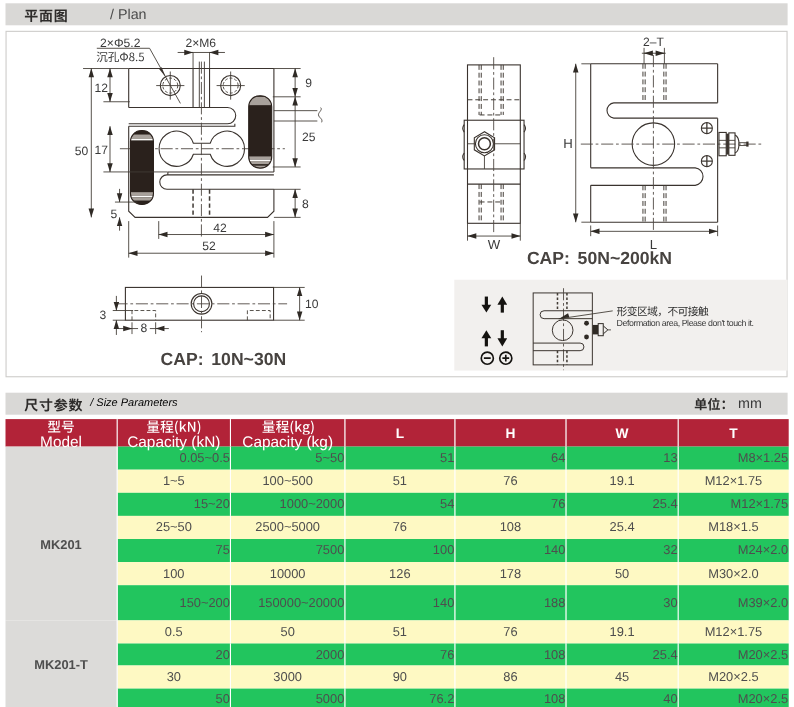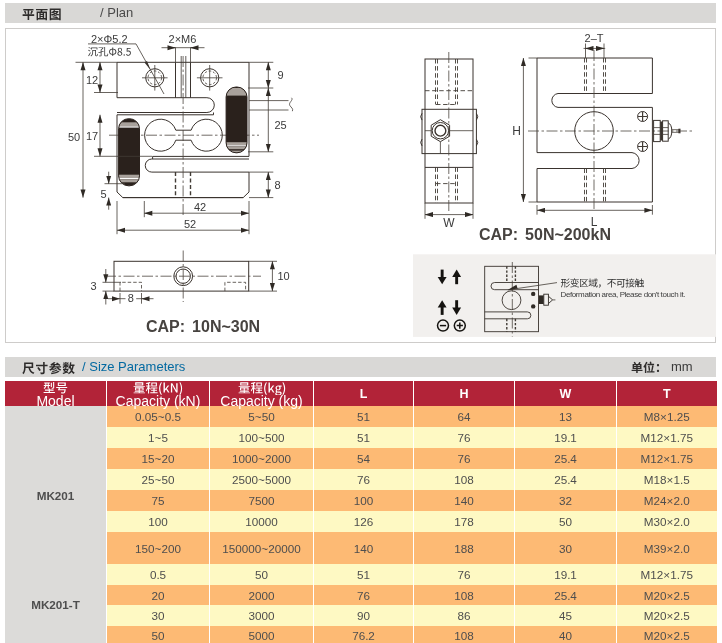--- a/index.html
+++ b/index.html
@@ -7,21 +7,21 @@
   .band{position:absolute;left:5px;width:711px;height:20px;background:#d9d8d6;font-size:13.5px;color:#4a4a4a;line-height:20px;}
   .planbox{position:absolute;left:5px;top:28px;width:709px;height:313px;background:#fff;border:1px solid #ceccca;}
   table.params{position:absolute;left:5px;top:381px;width:711px;border-collapse:collapse;table-layout:fixed;}
   table.params td{border-right:1.5px solid #fff;text-align:center;vertical-align:middle;padding:0;font-size:11.7px;color:#4e4e4e;}
   table.params td.lastc{border-right:none;}
   tr.hdr td{background:#b22338;color:#fff;}
   tr.hdr .c1{font-size:12.5px;font-weight:bold;line-height:12px;}
   tr.hdr .c2{font-size:14px;line-height:8px;font-weight:normal;}
   tr.hdr td.one{font-size:12.5px;font-weight:bold;}
   td.model{background:#dcdbd9;font-weight:bold;font-size:12px;color:#333;}
-  tr.lt td.dat{background:#fdba74;}
+  tr.lt td.dat{background:#22c55e;text-align:right;}
   tr.dk td.dat{background:#fef9c3;}
 </style>
 </head>
 <body>
 <div class="band" style="top:3px">
     <span style="position:absolute;left:17px;top:5px"><svg width="40" height="14" viewBox="0 0 40 14" style="" xmlns="http://www.w3.org/2000/svg">
         <path transform="translate(0,11)" d="M2.0 -7.7C2.5 -6.9 2.9 -5.7 3.0 -5.1L4.5 -5.5C4.3 -6.2 3.9 -7.3 3.4 -8.2ZM9.3 -8.2C9.1 -7.3 8.6 -6.2 8.2 -5.5L9.6 -5.1C10.0 -5.7 10.5 -6.8 11.0 -7.8ZM0.6 -4.7V-3.1H5.6V1.1H7.2V-3.1H12.2V-4.7H7.2V-8.6H11.5V-10.1H1.3V-8.6H5.6V-4.7Z M18.7 -4.0H20.7V-3.1H18.7ZM18.7 -5.2V-6.1H20.7V-5.2ZM18.7 -1.9H20.7V-0.9H18.7ZM14.0 -10.1V-8.7H18.7C18.7 -8.3 18.6 -7.9 18.5 -7.5H14.6V1.2H16.0V0.5H23.5V1.2H25.0V-7.5H20.1L20.5 -8.7H25.6V-10.1ZM16.0 -0.9V-6.1H17.4V-0.9ZM23.5 -0.9H22.1V-6.1H23.5Z M27.7 -10.4V1.2H29.2V0.7H37.2V1.2H38.7V-10.4ZM30.2 -1.8C31.9 -1.6 34.0 -1.1 35.3 -0.7H29.2V-4.5C29.4 -4.2 29.6 -3.7 29.7 -3.4C30.4 -3.6 31.2 -3.8 31.9 -4.1L31.4 -3.4C32.5 -3.2 33.8 -2.7 34.6 -2.4L35.2 -3.3C34.5 -3.6 33.3 -4.0 32.2 -4.2C32.6 -4.4 32.9 -4.5 33.3 -4.7C34.3 -4.2 35.4 -3.8 36.5 -3.6C36.6 -3.9 36.9 -4.3 37.2 -4.6V-0.7H35.5L36.1 -1.7C34.8 -2.1 32.6 -2.6 30.9 -2.8ZM32.0 -9.0C31.4 -8.1 30.3 -7.2 29.2 -6.6C29.5 -6.4 30.0 -5.9 30.3 -5.7C30.5 -5.8 30.8 -6.0 31.0 -6.2C31.3 -6.0 31.6 -5.7 31.9 -5.5C31.1 -5.2 30.1 -4.9 29.2 -4.7V-9.0ZM32.1 -9.0H37.2V-4.8C36.3 -4.9 35.4 -5.2 34.6 -5.5C35.4 -6.1 36.2 -6.8 36.7 -7.6L35.8 -8.1L35.6 -8.0H32.8C33.0 -8.2 33.1 -8.4 33.3 -8.6ZM33.2 -6.1C32.8 -6.3 32.4 -6.6 32.0 -6.9H34.5C34.1 -6.6 33.7 -6.3 33.2 -6.1Z" fill="#2e2c2b"></path>
       </svg></span>
     <span style="position:absolute;left:63px;top:0;font-size:13px;color:#4a4a4a;margin-left:32px;">/ Plan</span>
   </div>
@@ -251,21 +251,21 @@
   <path d="M507.9 289.9 L516.4 284.8 L517.6 288.5 Z" fill="#2f2a25"></path>
  </g>
  <path transform="translate(560.5,286.6)" d="M8.3 -8.1C7.7 -7.3 6.6 -6.4 5.6 -6.0C5.8 -5.8 6.0 -5.6 6.2 -5.5C7.2 -6.0 8.3 -6.9 9.0 -7.8ZM8.6 -5.4C7.9 -4.5 6.7 -3.6 5.7 -3.1C5.9 -3.0 6.1 -2.8 6.3 -2.6C7.3 -3.2 8.5 -4.1 9.2 -5.1ZM8.8 -2.7C8.1 -1.5 6.7 -0.4 5.2 0.2C5.4 0.3 5.6 0.6 5.7 0.8C7.3 0.1 8.7 -1.1 9.5 -2.5ZM4.0 -6.9V-4.4H2.4V-6.9ZM0.4 -4.4V-3.7H1.7C1.6 -2.3 1.4 -0.8 0.4 0.4C0.5 0.5 0.8 0.7 0.9 0.8C2.1 -0.4 2.3 -2.1 2.4 -3.7H4.0V0.8H4.7V-3.7H5.7V-4.4H4.7V-6.9H5.6V-7.6H0.6V-6.9H1.7V-4.4Z M11.4 -6.2C11.1 -5.5 10.7 -4.8 10.1 -4.3C10.3 -4.2 10.6 -4.0 10.7 -3.9C11.2 -4.4 11.8 -5.2 12.1 -6.0ZM16.0 -5.8C16.6 -5.2 17.3 -4.4 17.7 -3.9L18.3 -4.3C17.9 -4.8 17.2 -5.6 16.6 -6.1ZM13.5 -8.1C13.7 -7.9 13.9 -7.5 14.0 -7.2H9.9V-6.6H12.7V-3.6H13.4V-6.6H14.9V-3.6H15.6V-6.6H18.4V-7.2H14.8C14.7 -7.5 14.4 -8.0 14.2 -8.3ZM10.6 -3.3V-2.7H11.3C11.9 -1.9 12.6 -1.3 13.4 -0.7C12.3 -0.3 11.0 -0.0 9.8 0.2C9.9 0.3 10.1 0.6 10.1 0.8C11.5 0.6 12.9 0.2 14.1 -0.3C15.3 0.2 16.7 0.6 18.2 0.8C18.3 0.6 18.5 0.3 18.6 0.2C17.2 0.0 16.0 -0.3 14.9 -0.7C15.9 -1.3 16.8 -2.1 17.3 -3.0L16.8 -3.4L16.7 -3.3ZM12.2 -2.7H16.2C15.7 -2.0 15.0 -1.5 14.2 -1.1C13.3 -1.5 12.7 -2.0 12.2 -2.7Z M27.6 -7.7H19.5V0.5H27.8V-0.2H20.2V-7.0H27.6ZM21.0 -5.7C21.8 -5.1 22.7 -4.4 23.4 -3.6C22.6 -2.8 21.7 -2.0 20.7 -1.5C20.9 -1.3 21.2 -1.0 21.3 -0.9C22.2 -1.5 23.1 -2.3 24.0 -3.1C24.8 -2.3 25.6 -1.5 26.1 -0.9L26.7 -1.4C26.1 -2.1 25.3 -2.9 24.5 -3.7C25.2 -4.5 25.8 -5.3 26.4 -6.2L25.7 -6.5C25.2 -5.7 24.6 -4.9 23.9 -4.1C23.1 -4.9 22.3 -5.6 21.6 -6.2Z M30.6 -1.0 30.8 -0.3C31.8 -0.6 33.0 -0.9 34.2 -1.3L34.1 -1.9C32.8 -1.6 31.5 -1.2 30.6 -1.0ZM31.8 -4.6H33.1V-2.9H31.8ZM31.2 -5.2V-2.3H33.7V-5.2ZM28.1 -1.3 28.4 -0.5C29.2 -0.9 30.1 -1.4 31.0 -1.9L30.8 -2.5L29.9 -2.1V-5.1H30.8V-5.8H29.9V-8.1H29.2V-5.8H28.2V-5.1H29.2V-1.8C28.8 -1.6 28.4 -1.4 28.1 -1.3ZM36.2 -5.2C36.0 -4.3 35.6 -3.4 35.3 -2.6C35.1 -3.6 35.0 -4.8 35.0 -6.1H37.1V-6.8H36.5L37.0 -7.2C36.7 -7.5 36.2 -7.9 35.8 -8.2L35.3 -7.8C35.8 -7.5 36.3 -7.1 36.5 -6.8H35.0L34.9 -8.2H34.2L34.3 -6.8H31.0V-6.1H34.3C34.3 -4.4 34.5 -2.9 34.7 -1.7C34.2 -1.0 33.5 -0.3 32.7 0.2C32.8 0.3 33.1 0.6 33.2 0.7C33.9 0.3 34.4 -0.3 34.9 -0.9C35.2 0.1 35.6 0.8 36.2 0.8C36.8 0.8 37.1 0.4 37.2 -1.0C37.0 -1.0 36.8 -1.2 36.6 -1.3C36.6 -0.3 36.5 0.1 36.3 0.1C36.0 0.1 35.7 -0.6 35.4 -1.6C36.1 -2.6 36.5 -3.8 36.9 -5.0Z M38.5 1.0C39.6 0.7 40.2 -0.1 40.2 -1.2C40.2 -1.9 39.9 -2.3 39.4 -2.3C39.0 -2.3 38.7 -2.1 38.7 -1.6C38.7 -1.1 39.0 -0.9 39.4 -0.9L39.6 -0.9C39.5 -0.2 39.1 0.2 38.3 0.5Z M51.7 -4.7C52.9 -3.9 54.4 -2.7 55.1 -2.0L55.7 -2.6C54.9 -3.3 53.4 -4.4 52.3 -5.2ZM46.9 -7.5V-6.8H51.3C50.3 -5.1 48.6 -3.5 46.7 -2.5C46.8 -2.3 47.1 -2.0 47.2 -1.9C48.5 -2.6 49.8 -3.6 50.7 -4.7V0.8H51.5V-5.7C51.8 -6.1 52.0 -6.4 52.2 -6.8H55.4V-7.5Z M56.0 -7.5V-6.8H62.8V-0.3C62.8 -0.1 62.8 -0.0 62.5 0.0C62.3 0.0 61.5 0.0 60.7 -0.0C60.8 0.2 61.0 0.5 61.0 0.8C62.0 0.8 62.7 0.8 63.1 0.6C63.4 0.5 63.6 0.3 63.6 -0.3V-6.8H64.8V-7.5ZM57.8 -4.7H60.3V-2.4H57.8ZM57.0 -5.4V-0.9H57.8V-1.7H61.1V-5.4Z M69.2 -6.2C69.5 -5.8 69.8 -5.3 69.9 -4.9L70.5 -5.2C70.4 -5.5 70.1 -6.1 69.8 -6.5ZM66.3 -8.2V-6.3H65.2V-5.6H66.3V-3.4C65.8 -3.3 65.4 -3.1 65.0 -3.0L65.2 -2.3L66.3 -2.7V-0.1C66.3 0.0 66.3 0.1 66.2 0.1C66.0 0.1 65.7 0.1 65.3 0.1C65.4 0.3 65.5 0.6 65.5 0.8C66.1 0.8 66.4 0.7 66.7 0.6C66.9 0.5 67.0 0.3 67.0 -0.1V-2.9L68.0 -3.2L67.9 -3.9L67.0 -3.6V-5.6H68.0V-6.3H67.0V-8.2ZM70.3 -8.0C70.5 -7.8 70.6 -7.5 70.8 -7.2H68.5V-6.6H73.8V-7.2H71.5C71.4 -7.5 71.2 -7.9 71.0 -8.2ZM72.3 -6.4C72.1 -6.0 71.7 -5.3 71.5 -4.9H68.2V-4.3H74.1V-4.9H72.2C72.4 -5.3 72.7 -5.8 73.0 -6.2ZM72.2 -2.6C72.1 -1.9 71.8 -1.5 71.3 -1.1C70.8 -1.3 70.2 -1.5 69.7 -1.6C69.9 -1.9 70.1 -2.2 70.3 -2.6ZM68.7 -1.3C69.3 -1.1 70.0 -0.9 70.7 -0.6C70.0 -0.2 69.1 0.0 67.9 0.1C68.0 0.3 68.1 0.6 68.2 0.8C69.6 0.6 70.7 0.2 71.4 -0.3C72.2 0.1 73.0 0.5 73.4 0.8L73.9 0.2C73.4 -0.1 72.8 -0.4 72.0 -0.8C72.5 -1.2 72.8 -1.8 73.0 -2.6H74.2V-3.2H70.6C70.8 -3.5 71.0 -3.8 71.1 -4.1L70.4 -4.2C70.3 -3.9 70.1 -3.5 69.9 -3.2H68.0V-2.6H69.5C69.2 -2.1 68.9 -1.7 68.7 -1.3Z M76.5 -5.2V-4.0H75.7V-5.2ZM77.1 -5.2H77.9V-4.0H77.1ZM75.6 -5.7C75.8 -6.1 75.9 -6.4 76.1 -6.8H77.3C77.2 -6.4 77.0 -6.0 76.8 -5.7ZM75.9 -8.2C75.6 -7.0 75.0 -5.9 74.3 -5.1C74.5 -5.0 74.8 -4.8 74.9 -4.7L75.0 -4.9V-3.1C75.0 -2.0 75.0 -0.6 74.4 0.5C74.5 0.5 74.8 0.7 74.9 0.8C75.3 0.1 75.5 -0.8 75.6 -1.7H76.5V0.5H77.1V-1.7H77.9V-0.1C77.9 0.0 77.9 0.1 77.8 0.1C77.7 0.1 77.5 0.1 77.2 0.1C77.3 0.2 77.4 0.5 77.4 0.7C77.8 0.7 78.1 0.6 78.3 0.5C78.5 0.4 78.5 0.2 78.5 -0.0V-5.7H77.5C77.7 -6.2 78.0 -6.7 78.1 -7.1L77.7 -7.4L77.6 -7.4H76.3C76.4 -7.6 76.5 -7.8 76.5 -8.1ZM76.5 -3.4V-2.3H75.6C75.6 -2.6 75.7 -2.9 75.7 -3.1V-3.4ZM77.1 -3.4H77.9V-2.3H77.1ZM80.6 -8.2V-6.4H79.0V-2.7H80.6V-0.6L78.7 -0.3L78.8 0.4C79.8 0.2 81.2 0.0 82.6 -0.2C82.7 0.2 82.8 0.5 82.8 0.7L83.5 0.5C83.3 -0.2 82.9 -1.3 82.4 -2.1L81.8 -1.9C82.0 -1.6 82.2 -1.2 82.3 -0.8L81.3 -0.7V-2.7H83.0V-6.4H81.3V-8.2ZM79.6 -5.7H80.6V-3.3H79.6ZM81.3 -5.7H82.3V-3.3H81.3Z" fill="#2f2f2f"></path>
  <text x="560.5" y="296.6" style="font-size:8px;fill:#3c3c3c;" textLength="125">Deformation area, Please don't touch it.</text>
 </g>
 </svg>
 <div class="band" style="top:357px">
     <span style="position:absolute;left:17px;top:4.5px"><svg width="54" height="14" viewBox="0 0 54 14" style="" xmlns="http://www.w3.org/2000/svg">
         <path transform="translate(0,11)" d="M2.1 -10.4V-6.6C2.1 -4.6 1.9 -1.8 0.3 0.1C0.6 0.3 1.3 0.9 1.6 1.2C3.0 -0.4 3.5 -2.9 3.6 -5.0H6.4C7.2 -2.0 8.6 0.1 11.4 1.0C11.6 0.6 12.1 -0.1 12.4 -0.4C10.0 -1.1 8.7 -2.7 8.0 -5.0H11.2V-10.4ZM3.7 -8.9H9.6V-6.5H3.7V-6.6Z M15.2 -5.1C16.1 -4.1 17.0 -2.8 17.4 -1.9L18.8 -2.8C18.4 -3.7 17.4 -5.0 16.5 -5.9ZM21.1 -10.9V-8.3H14.0V-6.8H21.1V-0.9C21.1 -0.6 21.0 -0.5 20.6 -0.5C20.3 -0.5 19.2 -0.5 18.1 -0.5C18.4 -0.1 18.7 0.7 18.8 1.2C20.2 1.2 21.2 1.1 21.9 0.9C22.5 0.6 22.7 0.2 22.7 -0.9V-6.8H25.6V-8.3H22.7V-10.9Z M34.6 -3.6C33.6 -2.9 31.5 -2.3 29.7 -2.1C30.0 -1.8 30.4 -1.3 30.5 -0.9C32.5 -1.3 34.6 -2.0 35.9 -3.0ZM36.1 -2.3C34.7 -1.0 31.8 -0.4 28.8 -0.2C29.1 0.2 29.4 0.8 29.5 1.2C32.9 0.8 35.8 0.1 37.6 -1.7ZM29.0 -7.3C29.3 -7.5 29.8 -7.5 31.4 -7.6C31.3 -7.3 31.2 -7.0 31.0 -6.8H27.4V-5.4H30.1C29.3 -4.5 28.3 -3.8 27.1 -3.4C27.4 -3.1 28.0 -2.5 28.2 -2.2C29.0 -2.5 29.7 -3.0 30.3 -3.6C30.6 -3.3 30.7 -3.1 30.9 -2.9C32.2 -3.2 33.8 -3.7 34.9 -4.4L33.6 -5.0C33.0 -4.7 31.9 -4.4 30.9 -4.1C31.3 -4.5 31.7 -5.0 32.0 -5.4H34.5C35.4 -4.0 36.8 -2.8 38.3 -2.2C38.5 -2.5 39.0 -3.1 39.3 -3.4C38.2 -3.8 37.1 -4.6 36.3 -5.4H39.1V-6.8H32.8C32.9 -7.1 33.0 -7.4 33.2 -7.7L36.5 -7.8C36.7 -7.5 37.0 -7.3 37.2 -7.1L38.5 -7.9C37.7 -8.8 36.3 -9.8 35.2 -10.6L34.0 -9.8C34.3 -9.5 34.7 -9.3 35.1 -9.0L31.5 -8.9C32.2 -9.3 32.9 -9.8 33.5 -10.3L32.1 -11.0C31.2 -10.2 29.9 -9.4 29.5 -9.2C29.1 -8.9 28.8 -8.8 28.5 -8.7C28.7 -8.3 28.9 -7.6 29.0 -7.3Z M45.6 -10.7C45.4 -10.2 45.1 -9.5 44.8 -9.1L45.8 -8.7C46.1 -9.0 46.5 -9.6 46.9 -10.2ZM45.0 -3.0C44.8 -2.6 44.4 -2.2 44.1 -1.9L43.1 -2.4L43.4 -3.0ZM41.2 -1.9C41.8 -1.7 42.4 -1.3 43.1 -1.0C42.3 -0.6 41.5 -0.2 40.5 -0.0C40.8 0.2 41.1 0.8 41.2 1.1C42.4 0.8 43.4 0.3 44.3 -0.3C44.7 -0.1 45.0 0.1 45.3 0.3L46.2 -0.7C45.9 -0.8 45.6 -1.0 45.3 -1.2C45.9 -2.0 46.4 -2.9 46.7 -4.0L45.9 -4.3L45.7 -4.3H44.1L44.3 -4.8L42.9 -5.0C42.8 -4.8 42.7 -4.5 42.6 -4.3H41.0V-3.0H42.0C41.7 -2.6 41.5 -2.2 41.2 -1.9ZM41.1 -10.2C41.4 -9.7 41.7 -9.0 41.8 -8.6H40.8V-7.4H42.6C42.1 -6.8 41.2 -6.2 40.5 -5.9C40.8 -5.6 41.1 -5.1 41.3 -4.8C41.9 -5.1 42.6 -5.7 43.2 -6.2V-5.1H44.6V-6.5C45.1 -6.1 45.6 -5.7 45.9 -5.4L46.7 -6.5C46.4 -6.6 45.7 -7.1 45.2 -7.4H47.0V-8.6H44.6V-10.9H43.2V-8.6H41.9L42.9 -9.1C42.8 -9.5 42.5 -10.2 42.2 -10.7ZM48.0 -10.8C47.8 -8.5 47.2 -6.3 46.2 -5.0C46.5 -4.8 47.0 -4.3 47.3 -4.0C47.5 -4.4 47.7 -4.8 47.9 -5.2C48.2 -4.2 48.5 -3.3 48.8 -2.5C48.2 -1.4 47.2 -0.6 45.9 -0.0C46.2 0.3 46.6 0.9 46.7 1.2C47.9 0.6 48.9 -0.2 49.6 -1.1C50.2 -0.3 50.9 0.5 51.8 1.0C52.0 0.7 52.4 0.1 52.8 -0.2C51.8 -0.7 51.0 -1.5 50.4 -2.5C51.0 -3.8 51.4 -5.3 51.7 -7.1H52.5V-8.5H49.0C49.2 -9.2 49.3 -9.9 49.4 -10.6ZM50.2 -7.1C50.1 -6.0 49.9 -5.0 49.6 -4.2C49.3 -5.1 49.0 -6.1 48.8 -7.1Z" fill="#2e2c2b"></path>
       </svg></span>
-    <span style="position:absolute;left:77px;top:0;font-size:13px;color:#0369a1;">/ Size Parameters</span>
+    <span style="position:absolute;left:77px;top:0;font-size:10px;color:#000000;font-style:italic;">/ Size Parameters</span>
     <span style="position:absolute;left:625.5px;top:3.5px"><svg width="36" height="14" viewBox="0 0 36 14" style="" xmlns="http://www.w3.org/2000/svg">
         <path transform="translate(0,11)" d="M3.0 -5.1H5.2V-4.2H3.0ZM6.7 -5.1H9.0V-4.2H6.7ZM3.0 -7.0H5.2V-6.2H3.0ZM6.7 -7.0H9.0V-6.2H6.7ZM8.2 -10.1C7.9 -9.5 7.5 -8.7 7.1 -8.1H4.6L5.1 -8.4C4.8 -8.9 4.3 -9.6 3.8 -10.2L2.6 -9.6C2.9 -9.2 3.3 -8.6 3.6 -8.1H1.6V-3.1H5.2V-2.3H0.6V-0.9H5.2V1.0H6.7V-0.9H11.5V-2.3H6.7V-3.1H10.5V-8.1H8.8C9.1 -8.6 9.5 -9.1 9.8 -9.6Z M17.1 -6.1C17.4 -4.5 17.7 -2.4 17.8 -1.1L19.2 -1.5C19.1 -2.7 18.7 -4.8 18.4 -6.4ZM18.6 -10.0C18.8 -9.5 19.1 -8.7 19.2 -8.2H16.4V-6.8H23.1V-8.2H19.4L20.6 -8.5C20.5 -9.0 20.2 -9.8 20.0 -10.4ZM15.9 -0.8V0.6H23.5V-0.8H21.4C21.9 -2.3 22.3 -4.4 22.6 -6.2L21.1 -6.4C20.9 -4.7 20.5 -2.4 20.1 -0.8ZM15.1 -10.2C14.5 -8.4 13.5 -6.7 12.4 -5.6C12.6 -5.3 13.0 -4.5 13.1 -4.1C13.4 -4.4 13.6 -4.7 13.9 -5.1V1.1H15.3V-7.3C15.8 -8.1 16.2 -8.9 16.5 -9.7Z M27.0 -5.6C27.6 -5.6 28.1 -6.1 28.1 -6.8C28.1 -7.4 27.6 -7.9 27.0 -7.9C26.4 -7.9 25.9 -7.4 25.9 -6.8C25.9 -6.1 26.4 -5.6 27.0 -5.6ZM27.0 0.1C27.6 0.1 28.1 -0.4 28.1 -1.0C28.1 -1.7 27.6 -2.2 27.0 -2.2C26.4 -2.2 25.9 -1.7 25.9 -1.0C25.9 -0.4 26.4 0.1 27.0 0.1Z" fill="#2f2d2c"></path>
       </svg></span>
     <span style="position:absolute;left:666px;top:0;font-size:13px;color:#3a3a3a;">mm</span>
   </div>
 <table class="params">
  <colgroup>
       <col style="width:101.5px">
       <col style="width:103px">
       <col style="width:104px">

